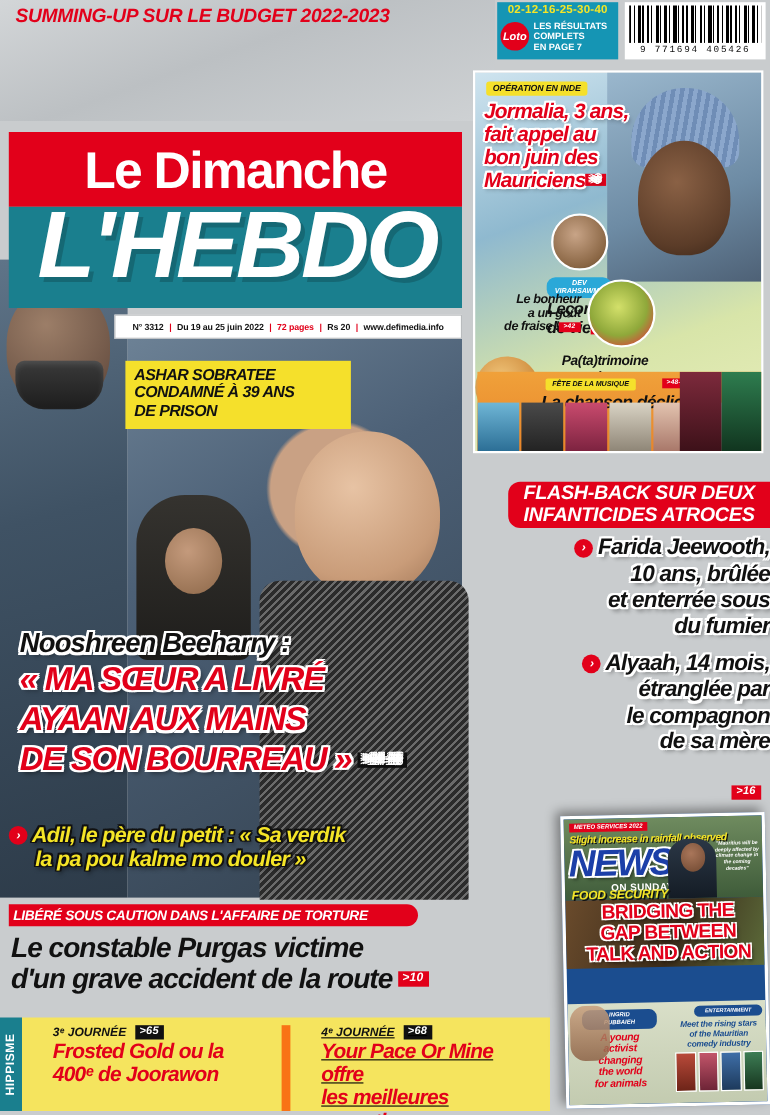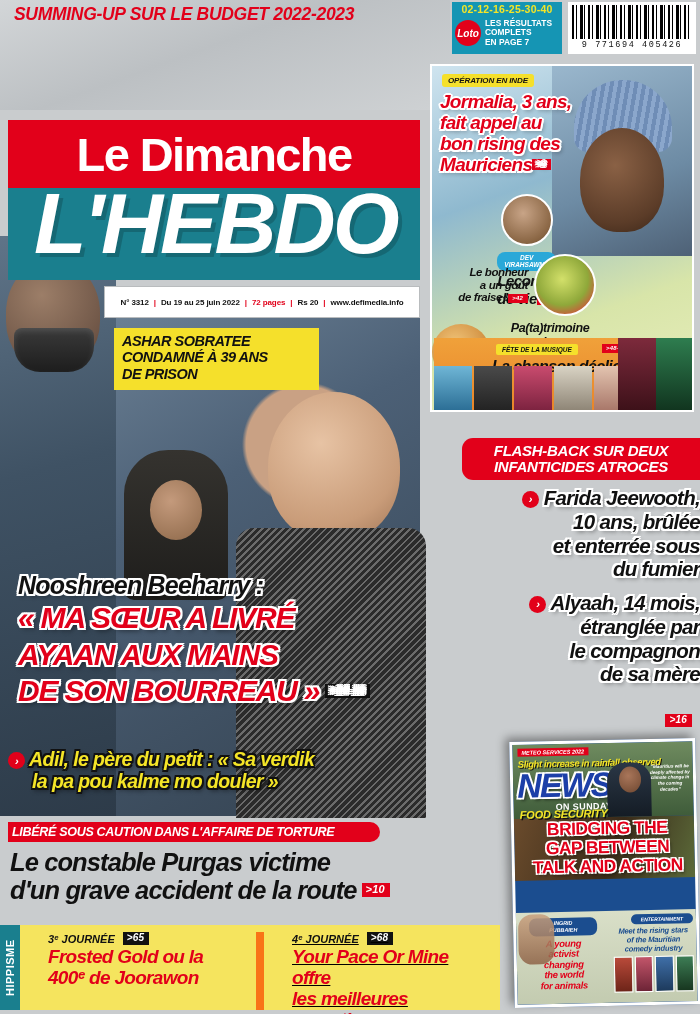--- a/index.html
+++ b/index.html
@@ -121,21 +121,21 @@
     position: absolute; left: 8px; top: 188px; width: 412px; height: 92px;
     background: #1a7f8e; overflow: hidden;
   }
   .masthead-teal span {
     position: absolute; left: 26px; top: -8px;
     color: #fff; font-weight: 900; font-style: italic;
     font-size: 86px; letter-spacing: -3px; line-height: 1;
     text-shadow: 4px 4px 0 rgba(0,0,0,.18);
   }
   .dateline {
-    position: absolute; left: 104px; top: 286px; width: 316px; height: 32px;
+    position: absolute; left: 104px; top: 286px; width: 316px; height: 22px;
     background: #fff; border: 1px solid #b9bcbe;
     display: flex; align-items: center; justify-content: center;
     gap: 5px; font-size: 8px; font-weight: 900; color: #111;
     letter-spacing: -.1px;
   }
   .dateline .sep { color: #e2001a; font-weight: 900; }
   .dateline .red { color: #e2001a; }
 
   
   .photo-left {
@@ -368,21 +368,21 @@
 
   
   .fb-strip {
     position: absolute; left: 462px; top: 438px; width: 238px; height: 42px;
     background: #e2001a; border-radius: 11px 0 0 11px;
     display: flex; flex-direction: column; align-items: center;
     justify-content: center; padding: 0 8px;
   }
   .fb-strip span {
     color: #fff; font-weight: 900; font-style: italic;
-    font-size: 15px; line-height: 1.1; letter-spacing: -.3px;
+    font-size: 18px; line-height: 1.1; letter-spacing: -.3px;
     text-align: center;
   }
   .fb-items {
     position: absolute; left: 452px; top: 486px; width: 248px;
     text-align: right;
   }
   .fb-line {
     font-size: 20.5px; font-weight: 900; font-style: italic;
     line-height: 1.16; letter-spacing: -.7px;
   }
@@ -602,21 +602,21 @@
   </div>
 
   <div class="jormalia">
     <div class="jorm-photo">
       <div class="jorm-hat"></div>
     </div>
     <div class="op-badge">OPÉRATION EN INDE</div>
     <div class="jorm-title">
       <div>Jormalia, 3 ans,</div>
       <div>fait appel au</div>
-      <div>bon rising des</div>
+      <div>bon juin des</div>
       <div>
         <span>Mauriciens</span><span class="badge pg">&gt;3</span>
       </div>
     </div>
 
     <div class="lecons-wrap">
       <div class="lecons-row">
         <div class="circ-photo"></div>
         <div>
           <span class="dev-badge">

